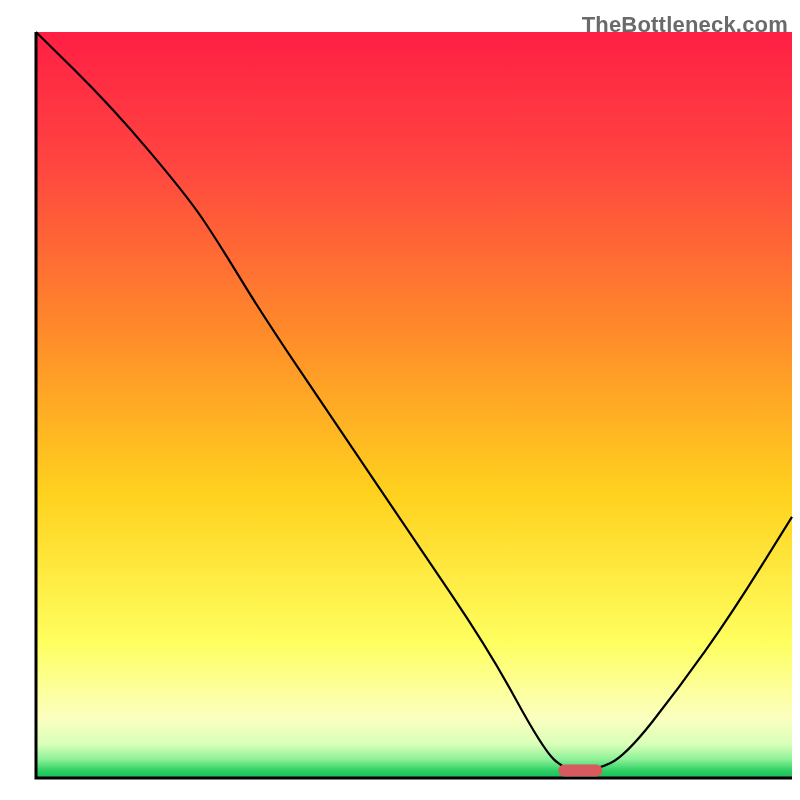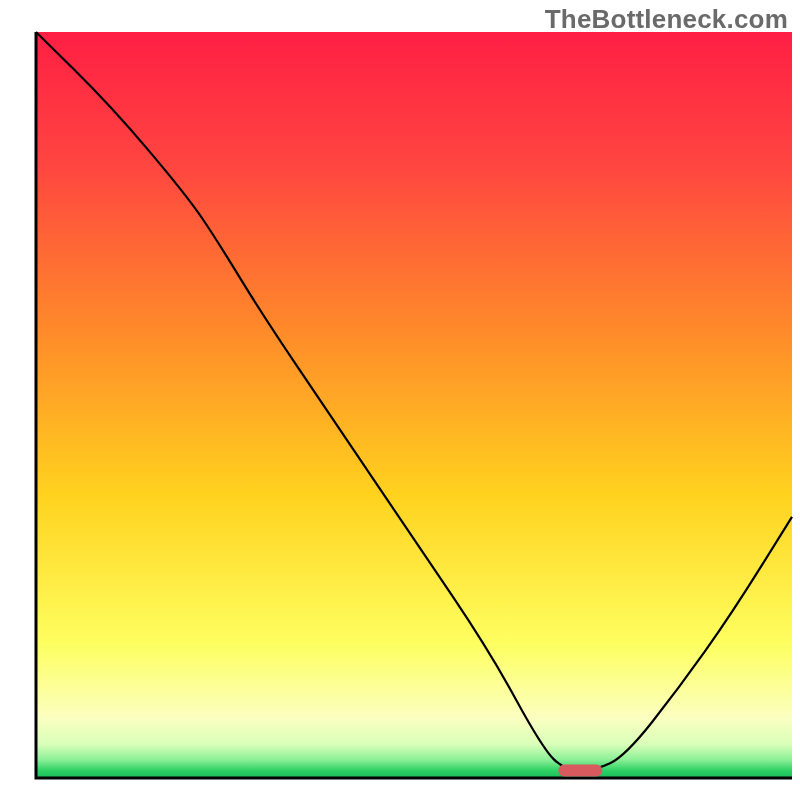--- a/index.html
+++ b/index.html
@@ -11,23 +11,23 @@
     font-family: Arial, Helvetica, sans-serif;
     overflow: hidden;
   }
   .wrap {
     position: relative;
     width: 800px;
     height: 800px;
   }
   .watermark {
     position: absolute;
-    top: 4px;
+    top: 12px;
     right: 12px;
-    font-size: 26px;
+    font-size: 22px;
     font-weight: 600;
     color: #6a6a6a;
     letter-spacing: 0.2px;
     user-select: none;
   }
   svg {
     display: block;
   }
 </style>
 </head>

